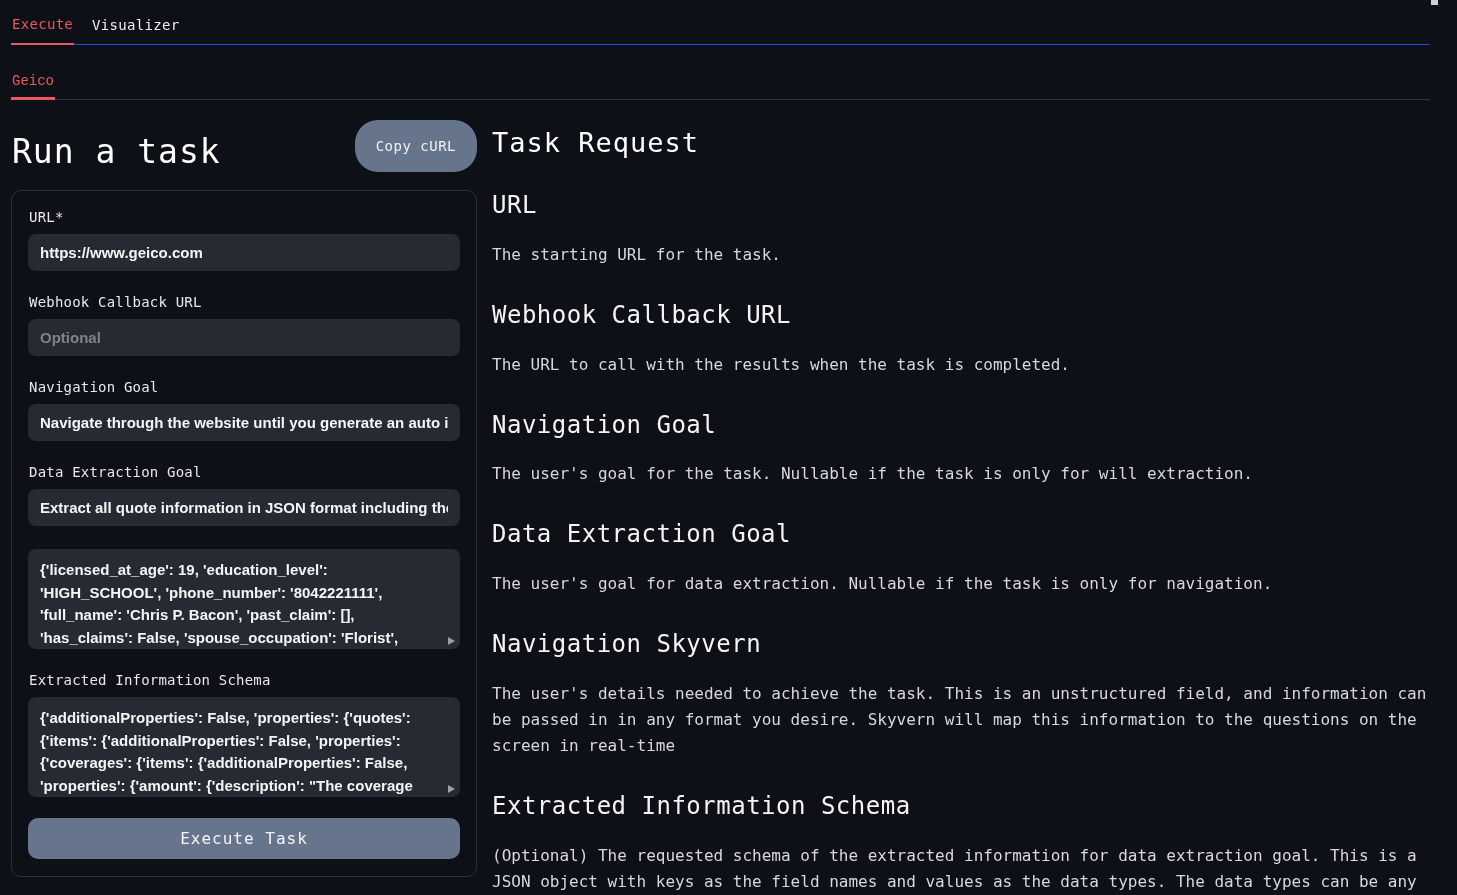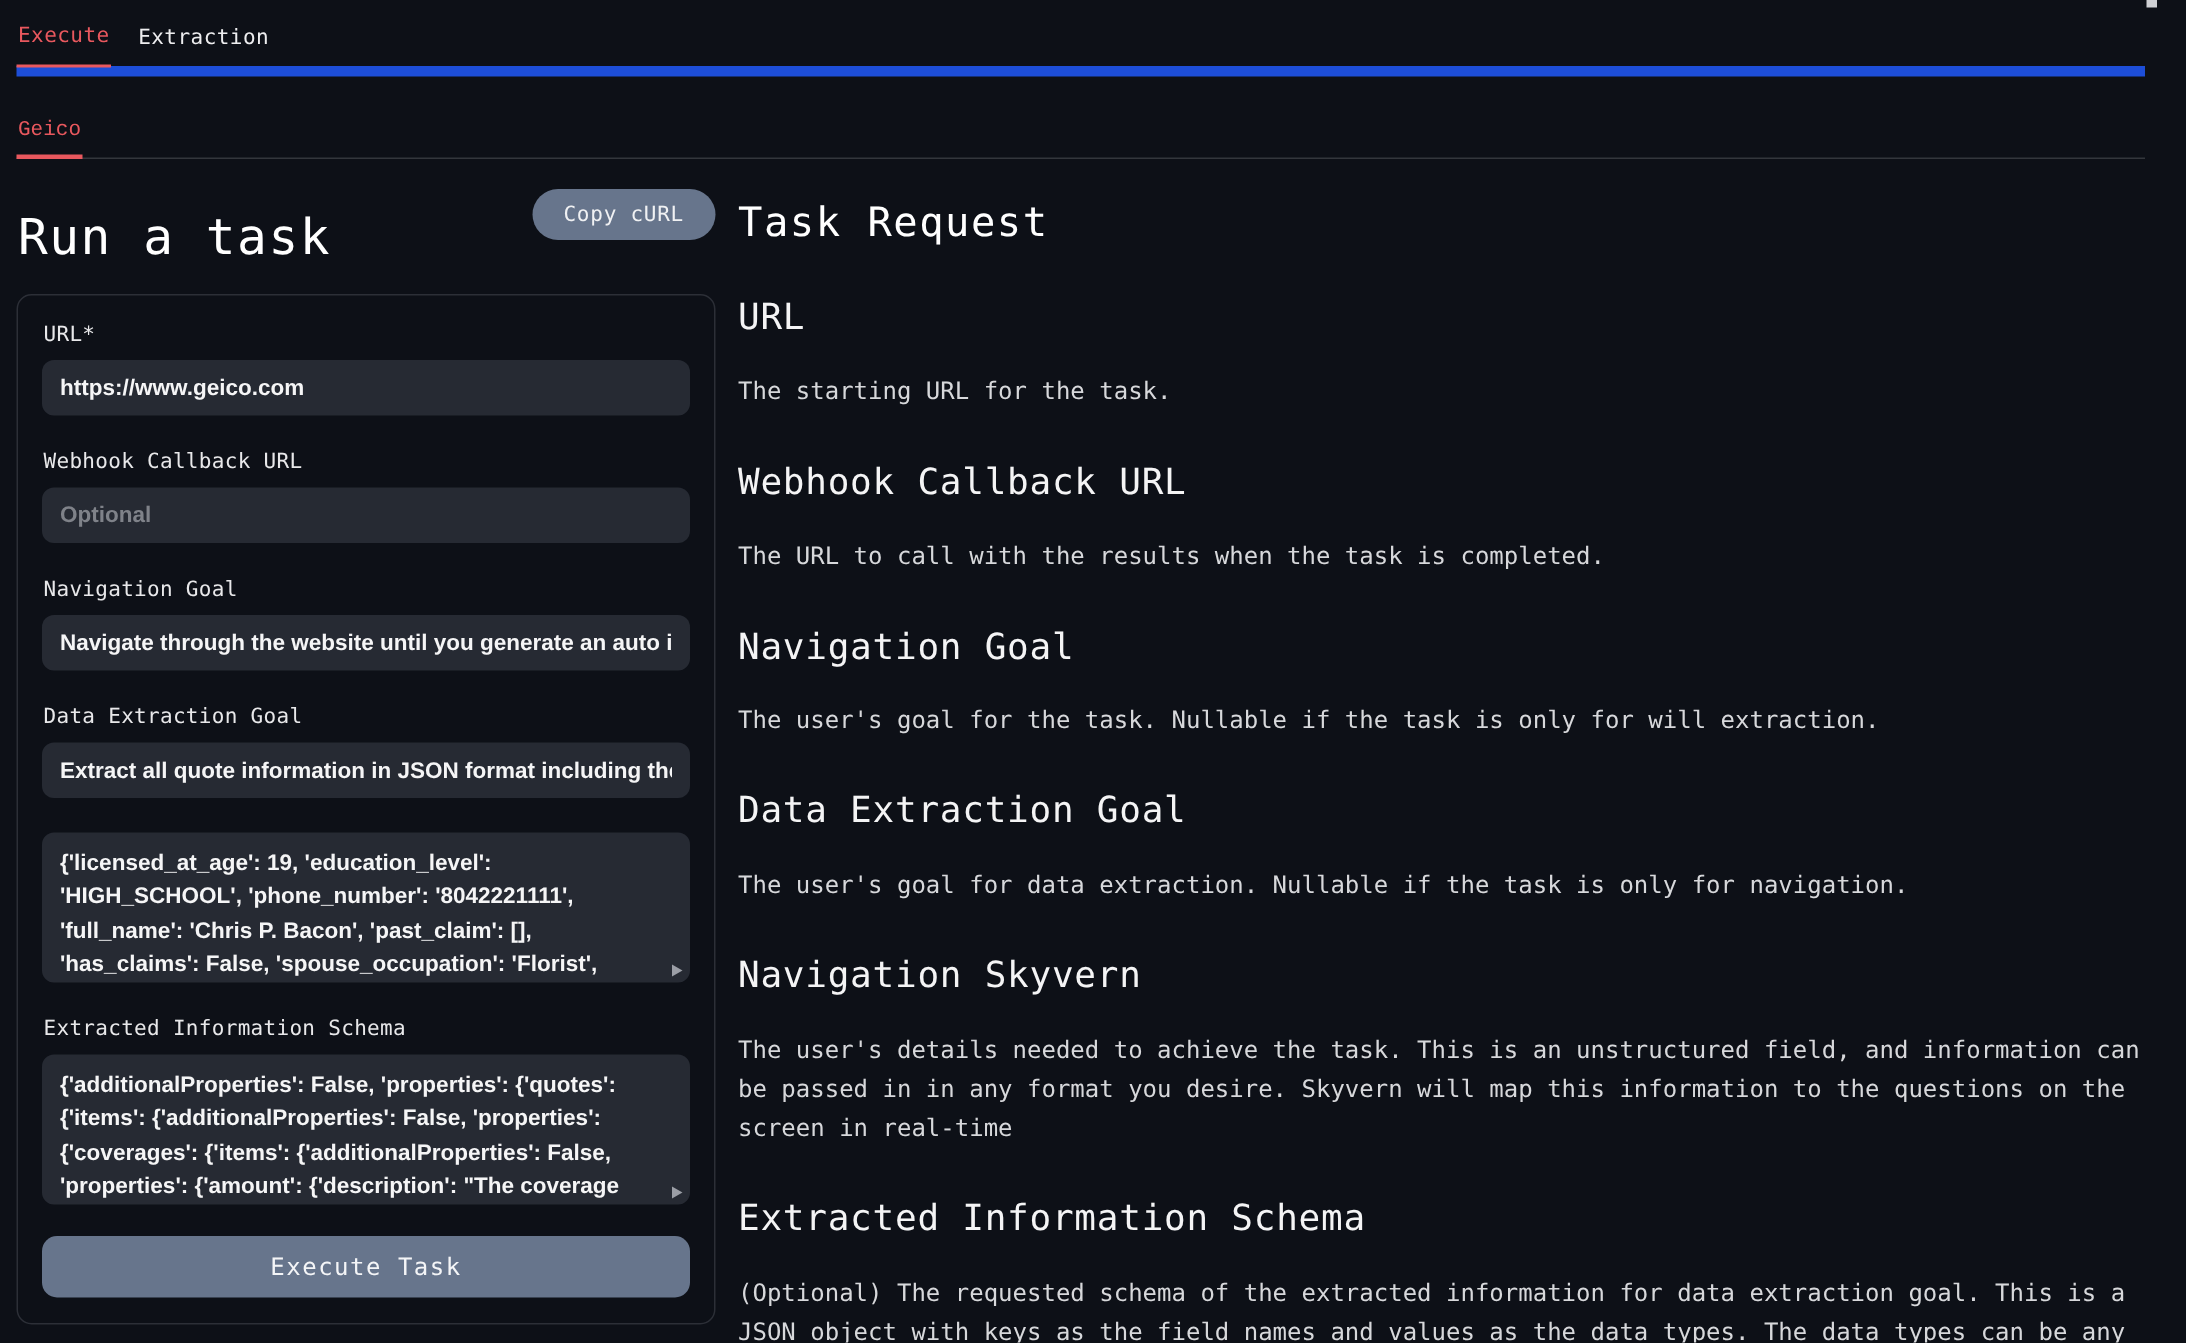--- a/index.html
+++ b/index.html
@@ -7,21 +7,21 @@
   body {
     background: #0d1017;
     font-family: "DejaVu Sans Mono", monospace;
     color: #f2f2f3;
     position: relative;
   }
 
   
   .tabs-bar {
     margin: 0 27px 0 11px;
-    border-bottom: 7px solid #1d4ed8;
+    border-bottom: 1px solid #1d4ed8;
     display: flex;
     gap: 17px;
     padding-top: 14px;
   }
   .tab {
     font-size: 14px;
     letter-spacing: 0.3px;
     color: #ededef;
     padding: 2px 1px 11px 1px;
     cursor: pointer;
@@ -74,21 +74,21 @@
   .panel-title {
     font-size: 33px;
     font-weight: 400;
     line-height: 1.2;
     margin-top: 12px;
     margin-left: 1px;
     color: #ffffff;
     letter-spacing: 1px;
   }
   .copy-curl-btn {
-    height: 34px;
+    height: 52px;
     padding: 0 21px;
     border-radius: 23px;
     border: none;
     background: var(--btn);
     color: #f0f1f3;
     font-family: inherit;
     font-size: 14px;
     letter-spacing: 0.5px;
     cursor: pointer;
   }
@@ -191,21 +191,21 @@
     width: 7px;
     height: 5px;
     background: #cfd0d4;
   }
 </style>
 </head>
 <body style="background: rgb(13, 16, 23);">
 
 <nav class="tabs-bar">
   <button class="tab active">Execute</button>
-  <button class="tab">Extraction</button>
+  <button class="tab">Visualizer</button>
 </nav>
 
 <nav class="subtabs-bar">
   <button class="subtab active">Geico</button>
 </nav>
 
 <div class="main">
 
   <div class="left-col">
 

